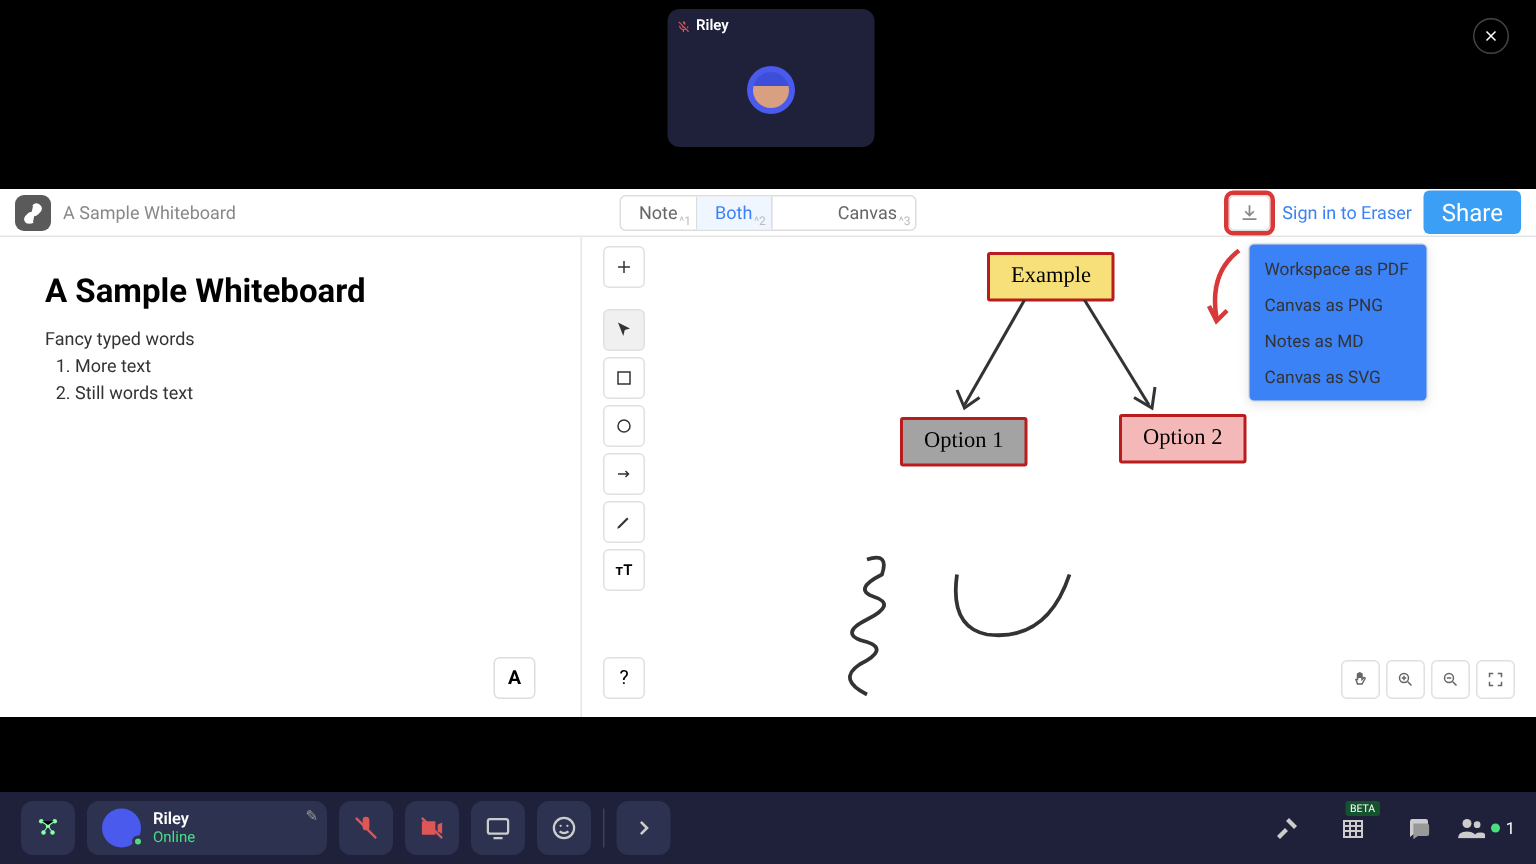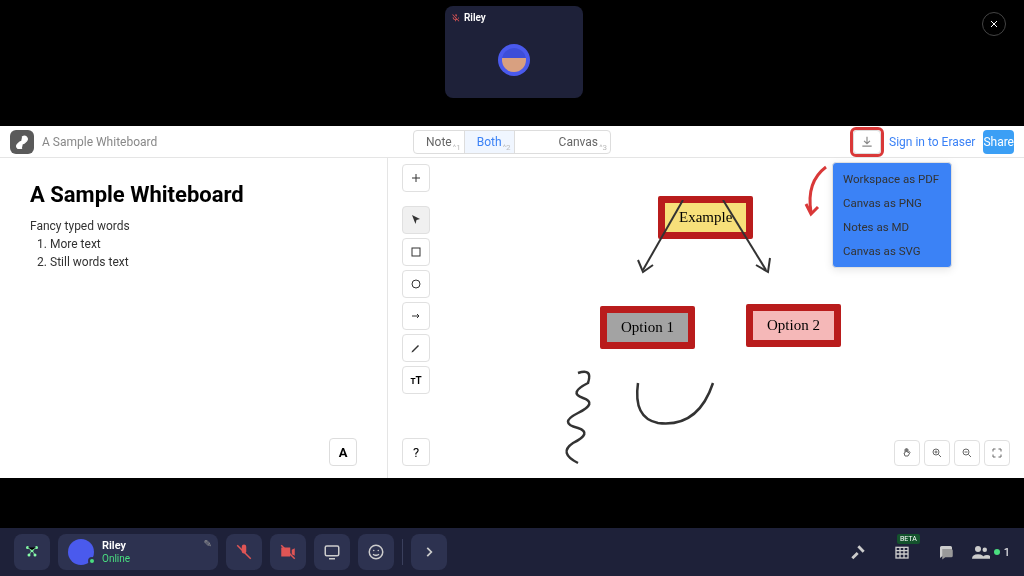--- a/index.html
+++ b/index.html
@@ -20,21 +20,21 @@
 .app-title-input { font-size: 12px; color: #888; border: none; outline: none; }
 .view-switcher { position: absolute; left: 50%; transform: translateX(-50%); display: flex; border: 1px solid #ddd; border-radius: 4px; overflow: hidden; }
 .view-tab { padding: 4px 12px; font-size: 12px; color: #666; border-right: 1px solid #ddd; cursor: pointer; position: relative; }
 .view-tab:last-child { border-right: none; margin-left: 32px; }
 .view-tab.active { color: #3b82f6; background: #f0f6ff; }
 .view-tab sub { font-size: 8px; color: #bbb; position: absolute; bottom: 1px; right: 3px; }
 .header-right { margin-left: auto; display: flex; align-items: center; gap: 8px; }
 .download-btn { width: 28px; height: 24px; border: 1px solid #ddd; border-radius: 4px; display: flex; align-items: center; justify-content: center; position: relative; }
 .download-highlight { position: absolute; top: -4px; left: -4px; right: -4px; bottom: -4px; border: 3px solid #d93838; border-radius: 6px; }
 .signin-link { font-size: 12px; color: #3b82f6; }
-.share-btn { padding: 5px 0; background: #3b9ff5; color: #fff; border-radius: 4px; font-size: 12px; cursor: pointer; }
+.share-btn { padding: 5px 12px; background: #3b9ff5; color: #fff; border-radius: 4px; font-size: 16px; cursor: pointer; }
 
 .export-menu { position: absolute; top: 36px; right: 72px; width: 120px; background: #3b82f6; border: 1px solid #e0e0e0; border-radius: 4px; box-shadow: 0 2px 8px rgba(0,0,0,0.1); padding: 4px 0; z-index: 10; }
 .export-item { padding: 5px 10px; font-size: 11.5px; color: #333; cursor: pointer; }
 .red-arrow { position: absolute; top: 36px; right: 188px; z-index: 9; }
 
 .app-body { display: flex; height: 320px; }
 .notes-panel { width: 388px; padding: 24px 30px; position: relative; border-right: 1px solid #e5e5e5; }
 .notes-title { font-size: 22px; font-weight: 700; margin-bottom: 12px; }
 .notes-subtitle { font-size: 12px; color: #333; margin-bottom: 4px; }
 .notes-list { font-size: 12px; color: #333; padding-left: 20px; }
@@ -42,21 +42,21 @@
 .notes-text-btn { position: absolute; bottom: 12px; right: 30px; width: 28px; height: 28px; border: 1px solid #ddd; border-radius: 4px; display: flex; align-items: center; justify-content: center; font-weight: 700; font-size: 13px; }
 
 .canvas-panel { flex: 1; position: relative; background: #fff; }
 .toolbar { position: absolute; top: 6px; left: 14px; display: flex; flex-direction: column; gap: 4px; }
 .tool-btn { width: 28px; height: 28px; border: 1px solid #e0e0e0; border-radius: 4px; display: flex; align-items: center; justify-content: center; background: #fff; cursor: pointer; font-size: 12px; }
 .tool-btn.active { background: #f0f0f0; }
 .help-btn { position: absolute; bottom: 12px; left: 14px; width: 28px; height: 28px; border: 1px solid #e0e0e0; border-radius: 4px; display: flex; align-items: center; justify-content: center; font-size: 13px; }
 .zoom-controls { position: absolute; bottom: 12px; right: 14px; display: flex; gap: 4px; }
 .zoom-btn { width: 26px; height: 26px; border: 1px solid #e0e0e0; border-radius: 4px; display: flex; align-items: center; justify-content: center; font-size: 12px; }
 
-.canvas-box { position: absolute; border: 7px solid #b91c1c; border-radius: 2px; display: flex; align-items: center; justify-content: center; font-family: "Comic Sans MS", cursive; font-size: 15px; padding: 6px 14px; margin-top: 28px; }
+.canvas-box { position: absolute; border: 2px solid #b91c1c; border-radius: 2px; display: flex; align-items: center; justify-content: center; font-family: "Comic Sans MS", cursive; font-size: 15px; padding: 6px 14px; }
 .box-example { top: 10px; left: 270px; background: #f7e07a; }
 .box-opt1 { top: 120px; left: 212px; background: #a3a3a3; text-align: center; }
 .box-opt2 { top: 118px; left: 358px; background: #f5b8b8; }
 .arrow-line { position: absolute; }
 
 .bottom-black { position: absolute; bottom: 48px; left: 0; width: 100%; height: 50px; background: #000; }
 .meeting-bar { position: absolute; bottom: 0; left: 0; width: 100%; height: 48px; background: #1e2139; display: flex; align-items: center; padding: 0 14px; gap: 8px; }
 .bar-btn { width: 36px; height: 36px; border-radius: 8px; display: flex; align-items: center; justify-content: center; color: #ccc; cursor: pointer; }
 .bar-btn.dark { background: #2d3250; }
 .bar-btn.red { color: #e05555; }

